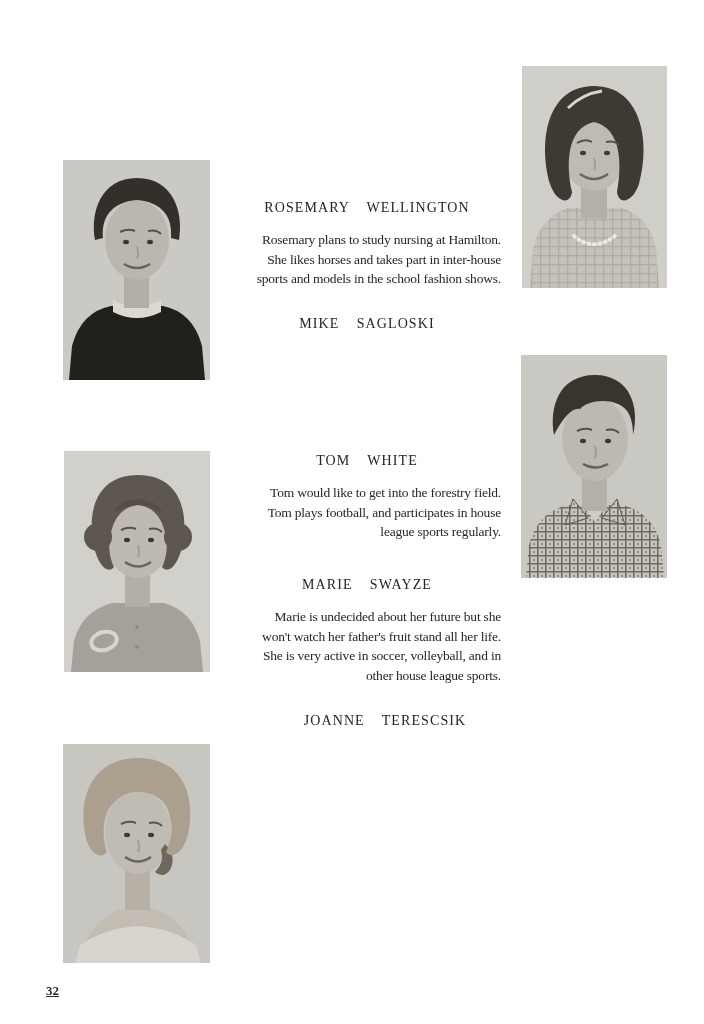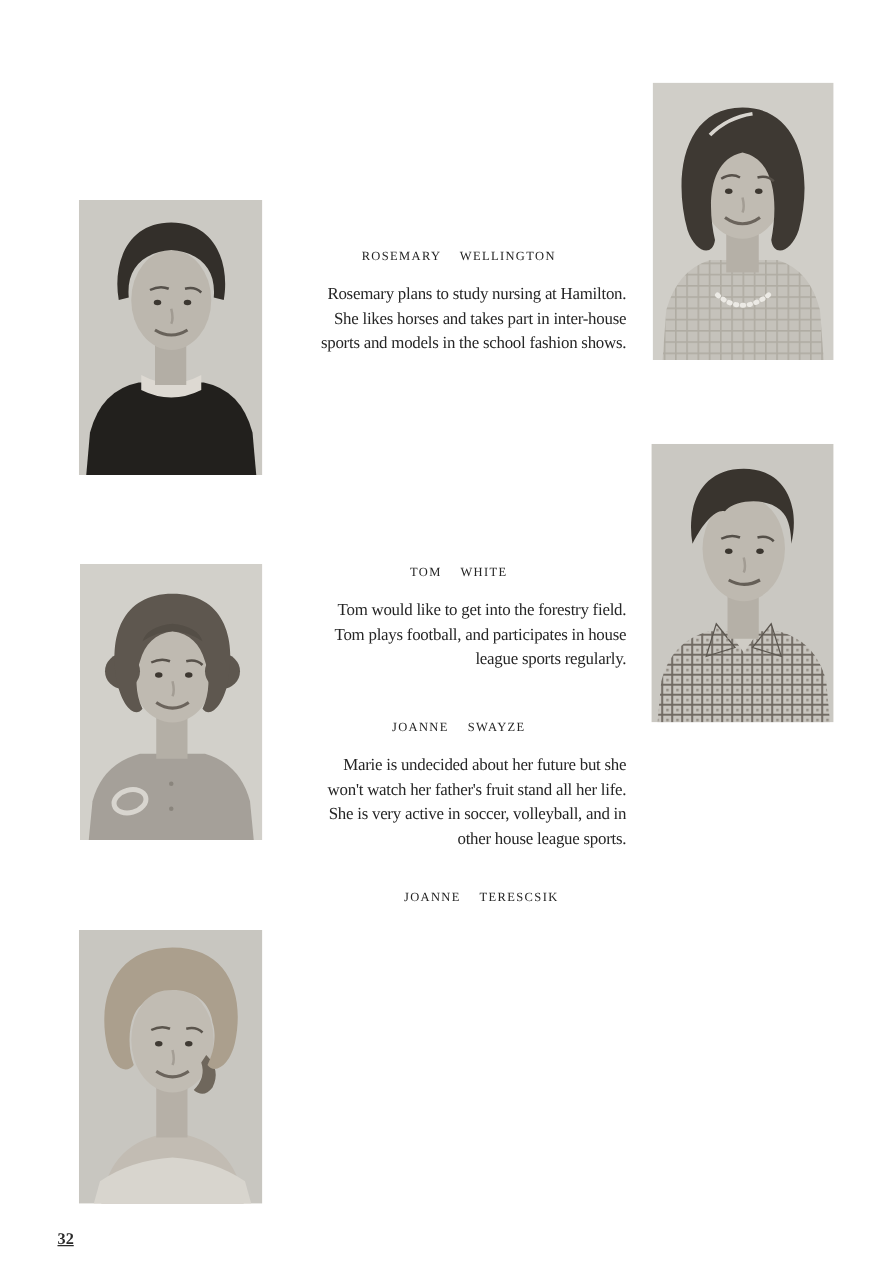--- a/index.html
+++ b/index.html
@@ -17,21 +17,21 @@
     overflow: hidden;
   }
   .photo svg { display: block; }
   .entry {
     position: absolute;
     left: 233px;
     width: 268px;
   }
   .entry h3 {
     margin: 0 0 14px 0;
-    font-size: 10px;
+    font-size: 14px;
     font-weight: normal;
     text-align: center;
     letter-spacing: 1.1px;
     word-spacing: 4px;
     white-space: pre;
     color: #242424;
   }
   .entry p {
     margin: 0;
     font-size: 13.5px;
@@ -166,31 +166,32 @@
   </div>
 
   <section class="entry" style="top:200px;">
     <h3>ROSEMARY  WELLINGTON</h3>
     <p>Rosemary plans to study nursing at Hamilton.
 She likes horses and takes part in inter-house
 sports and models in the school fashion shows.</p>
   </section>
 
   <section class="entry" style="top:316px;">
+    <h3>MIKE  SAGLOSKI</h3>
   </section>
 
   <section class="entry" style="top:453px;">
     <h3>TOM  WHITE</h3>
     <p>Tom would like to get into the forestry field.
 Tom plays football, and participates in house
 league sports regularly.</p>
   </section>
 
   <section class="entry" style="top:577px;">
-    <h3>JOANNE  SWAYZE</h3>
+    <h3>MARIE  SWAYZE</h3>
     <p>Marie is undecided about her future but she
 won't watch her father's fruit stand all her life.
 She is very active in soccer, volleyball, and in
 other house league sports.</p>
   </section>
 
   <section class="entry" style="top:713px;margin-left:18px;">
     <h3>JOANNE  TERESCSIK</h3>
   </section>
 

